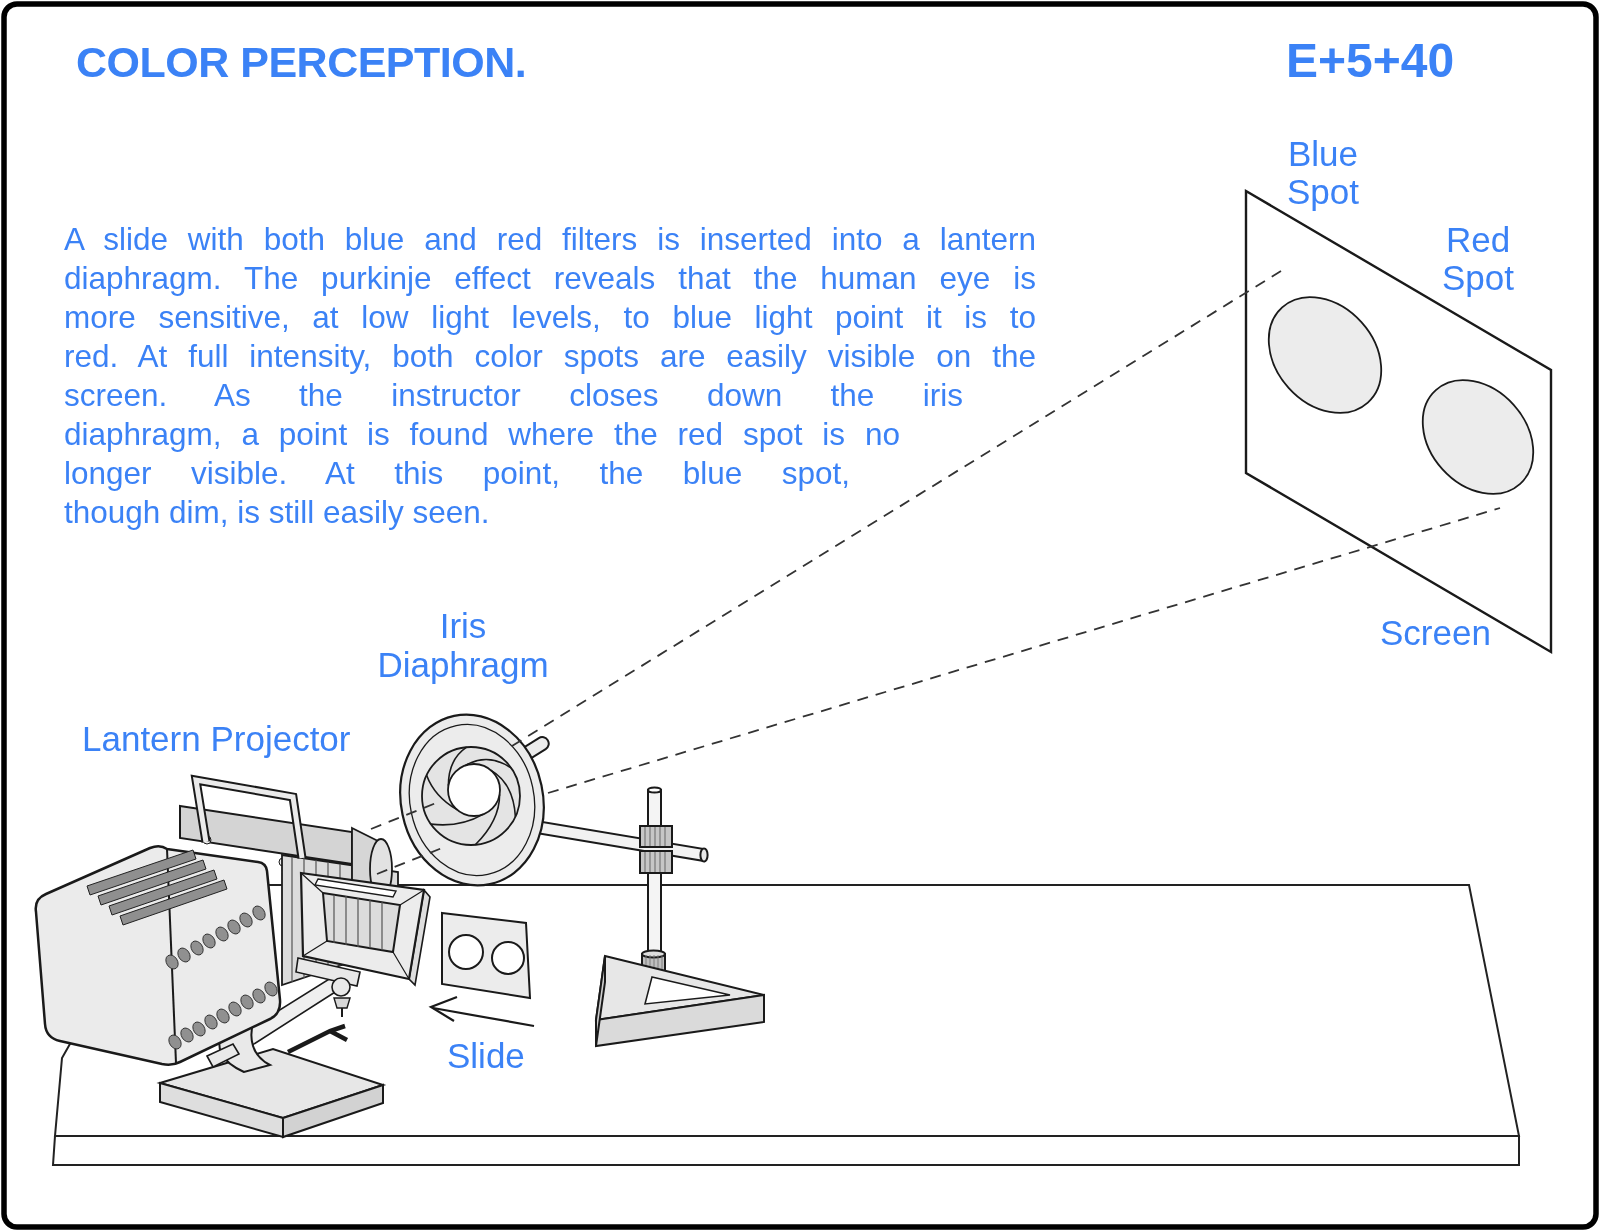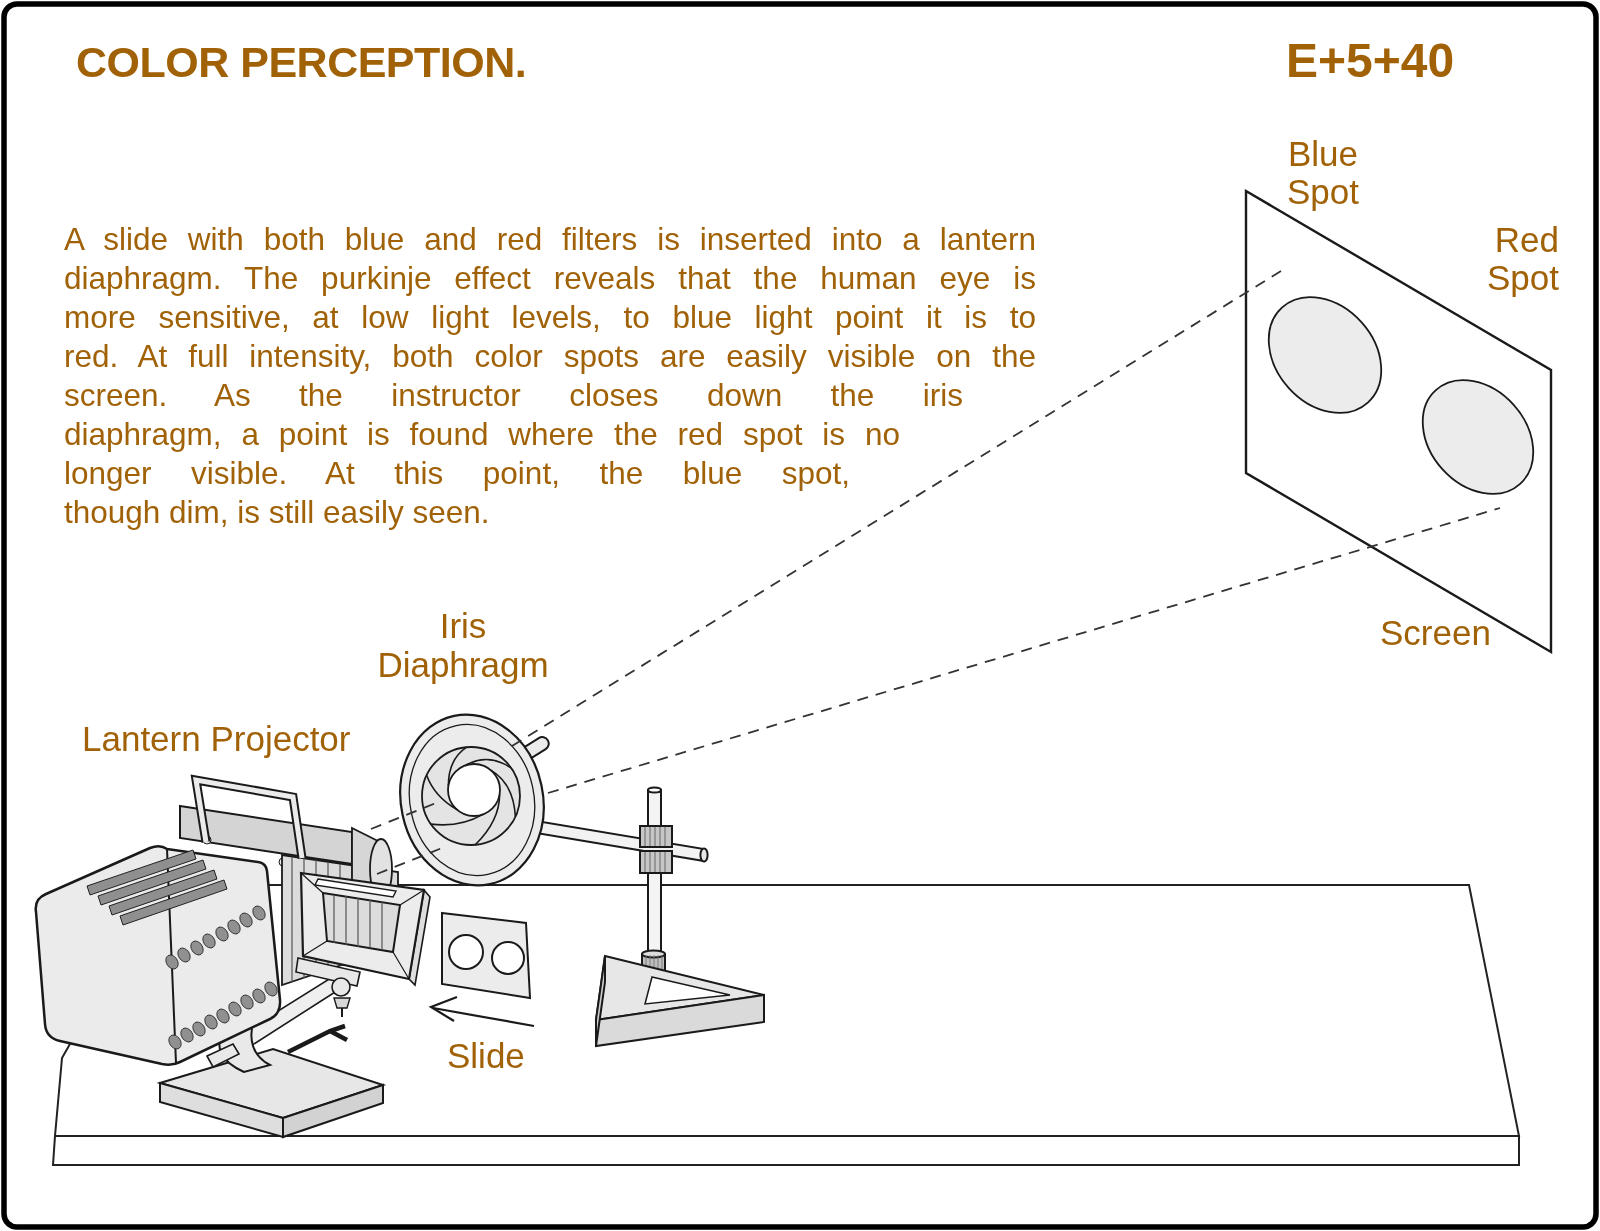--- a/index.html
+++ b/index.html
@@ -1,18 +1,18 @@
 <!DOCTYPE html>
 <html><head>
 <meta charset="utf-8">
 <style>
   html,body{margin:0;padding:0;background:#ffffff;}
   #page{
     position:relative;width:1600px;height:1231px;background:#ffffff;overflow:hidden;
-    font-family:"Liberation Sans",sans-serif;color:#a16207;
+    font-family:"Liberation Sans",sans-serif;color:#3b82f6;
   }
   #art{position:absolute;left:0;top:0;width:1600px;height:1231px;}
   .txt{position:absolute;white-space:pre;}
   #title{left:76px;top:38px;font-size:43px;font-weight:bold;letter-spacing:-0.5px;}
   #code{left:1286px;top:33px;font-size:48px;font-weight:bold;}
   #subtitle{left:74px;top:104px;font-size:36px;}
   #para{position:absolute;left:64px;top:220px;font-size:31.5px;line-height:39px;}
   #para .pline{height:39px;text-align:justify;text-align-last:justify;white-space:normal;}
   #para .pline:nth-child(1),#para .pline:nth-child(2),
   #para .pline:nth-child(3),#para .pline:nth-child(4){width:972px;}
@@ -20,21 +20,21 @@
   #para .pline:nth-child(6){width:836px;}
   #para .pline:nth-child(7){width:786px;}
   #para .pline:nth-child(8){width:786px;text-align:right;text-align-last:left;}
   .lbl{position:absolute;font-size:35px;line-height:39px;}
   .lbl.center{text-align:center;}
   #lbl-lantern{left:82px;top:719px;}
   #lbl-iris{left:368px;top:606px;width:190px;}
   #lbl-slide{left:447px;top:1036px;}
   #lbl-screen{left:1380px;top:613px;}
   #lbl-blue{left:1242px;top:135px;width:162px;line-height:37.5px;}
-  #lbl-red{left:1397px;top:221px;width:162px;line-height:37.5px;text-align:right;}
+  #lbl-red{left:1397px;top:221px;width:162px;line-height:37.5px;}
 </style>
 </head>
 <body>
 
 <div id="page">
 
   <svg id="art" viewBox="0 0 1600 1231">
 
     <rect x="4" y="4" width="1592" height="1223" rx="13" fill="none" stroke="#000" stroke-width="5.5"></rect>
 

